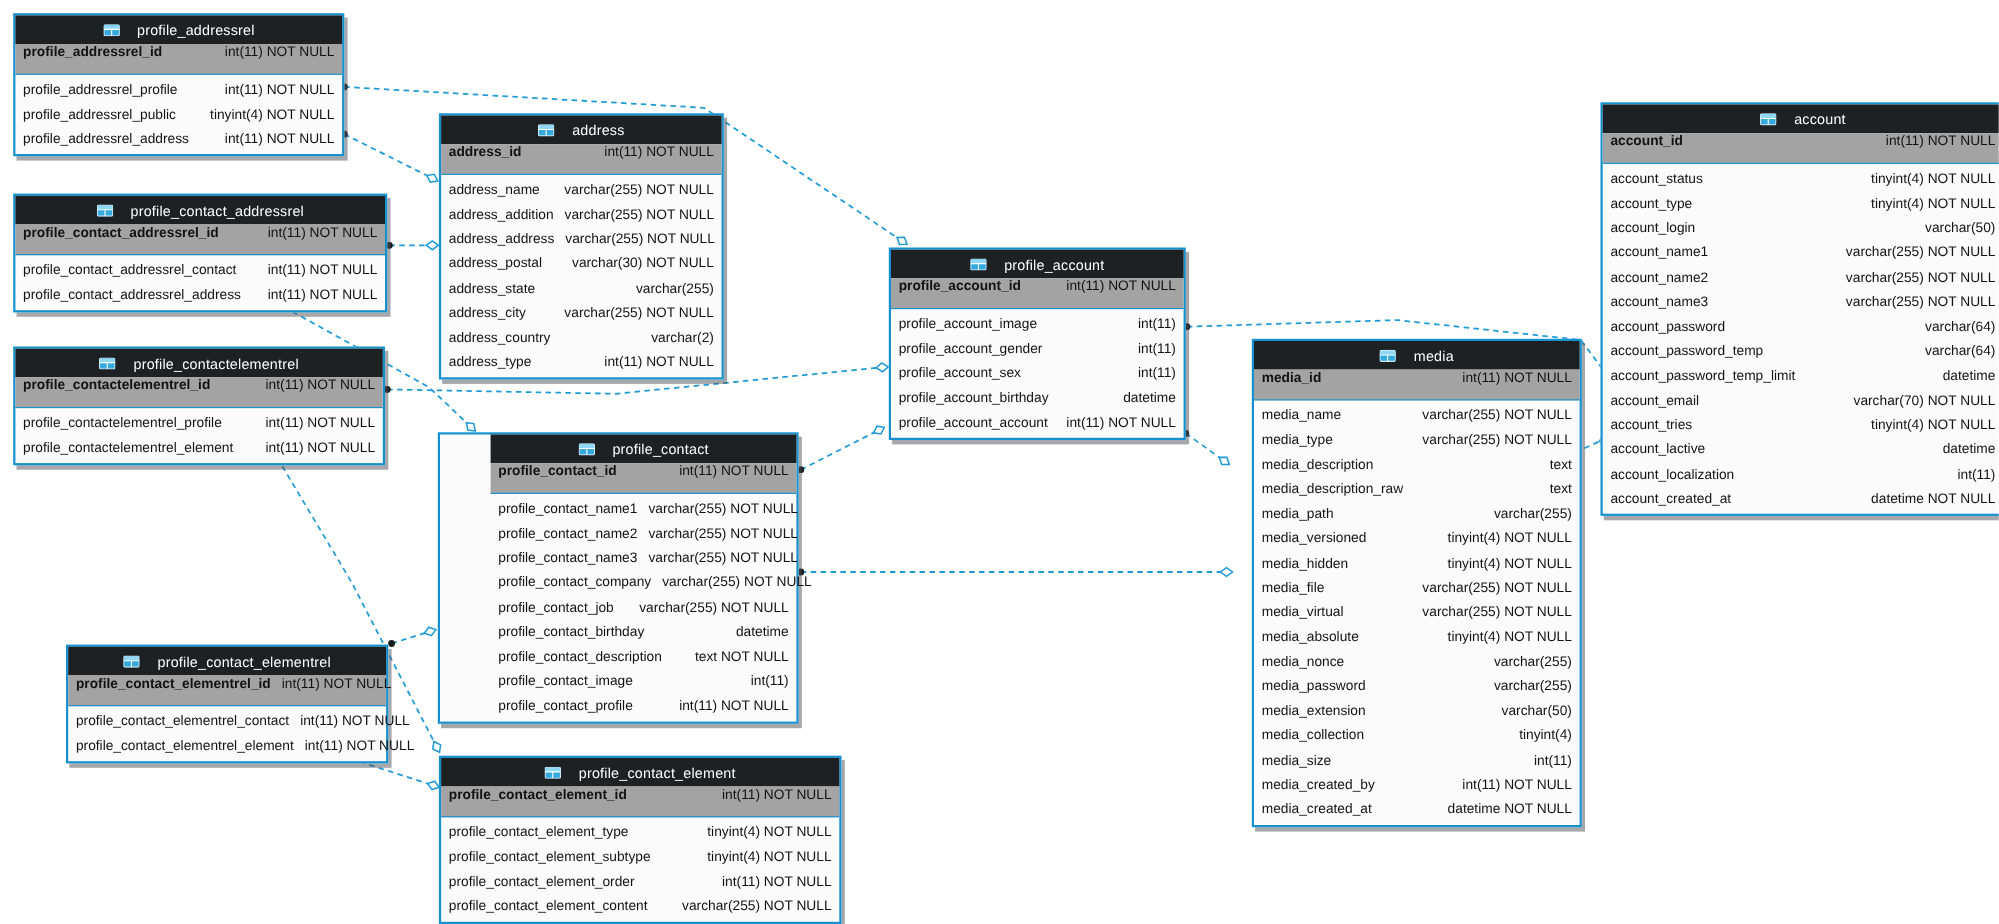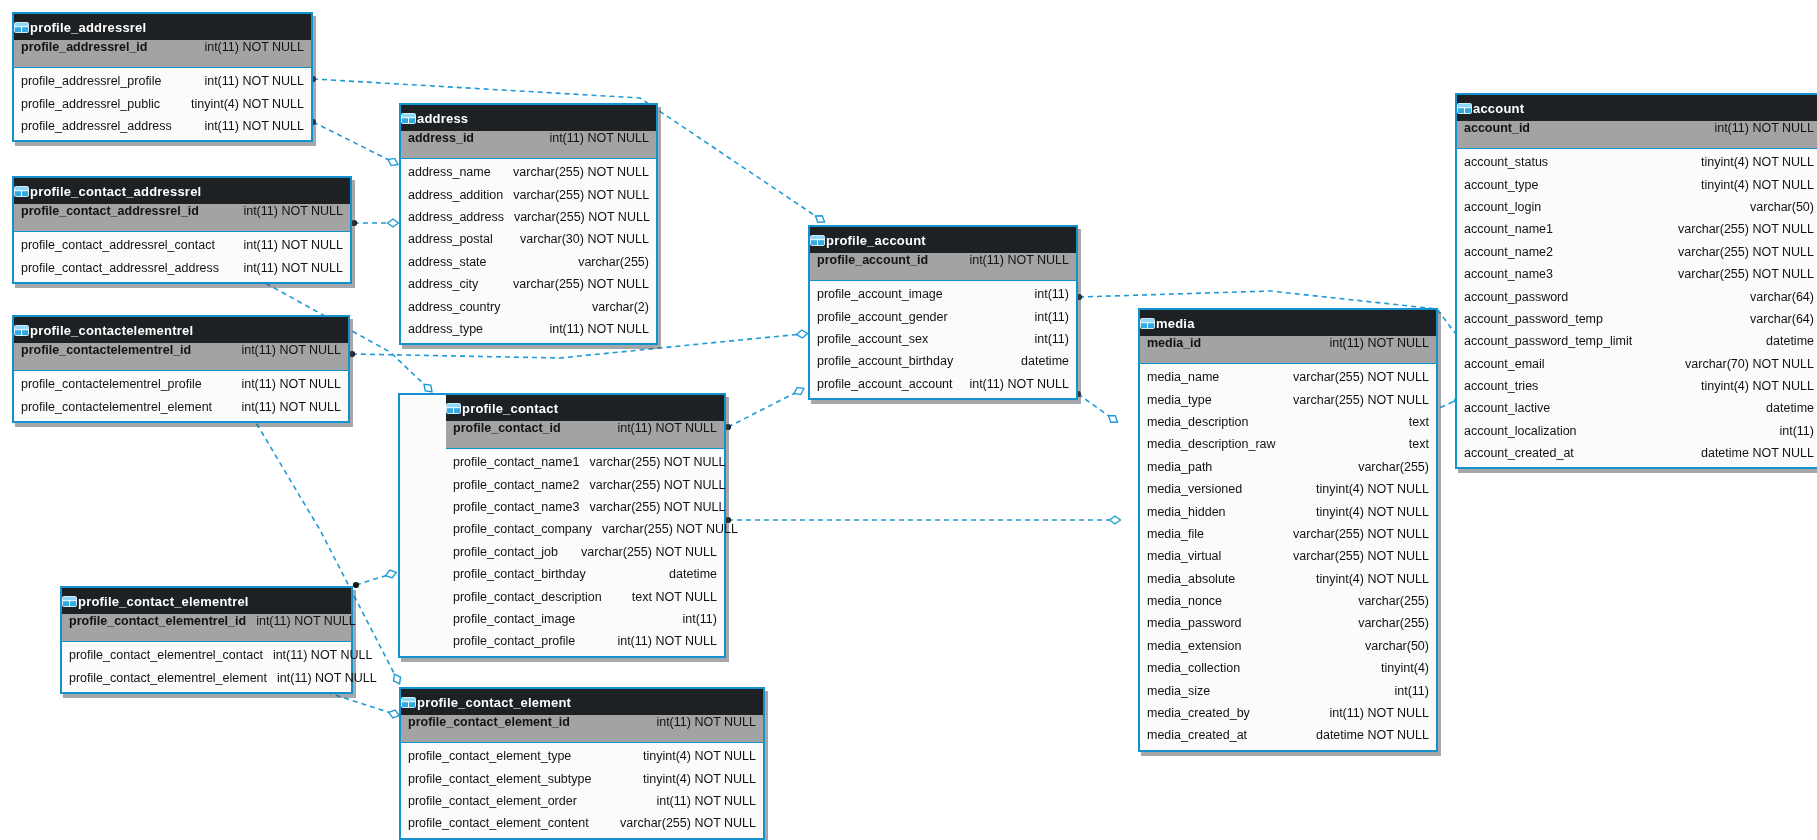--- a/index.html
+++ b/index.html
@@ -15,22 +15,22 @@
   #canvas{position:absolute;left:0;top:0;width:1817px;height:840px;}
   #wires{position:absolute;left:0;top:0;z-index:1;}
   .db-table{
     position:absolute;z-index:2;box-sizing:border-box;
     border:2px solid var(--accent);
     background:#fbfbfb;
     box-shadow:3px 4px 0 rgba(75,80,85,.5);
   }
   .db-table-header{
     background:var(--header-bg);color:var(--header-text);
-    height:26px;display:flex;align-items:center;justify-content:flex-start;gap:1px;
-    font-size:13px;letter-spacing:.2px;font-weight:bold;
+    height:26px;display:flex;align-items:center;justify-content:center;gap:16px;
+    font-size:13px;letter-spacing:.2px;
   }
   .tbl-icon{flex:0 0 auto;}
   .pk-row{
     height:28px;display:flex;align-items:flex-start;justify-content:space-between;
     padding:0 7px;background:#a3a3a3;
     border-bottom:1px solid var(--accent);
     box-sizing:border-box;
   }
   .pk-row .field-name{font-weight:bold;}
   .fields{padding:2px 0 3px 0;}

